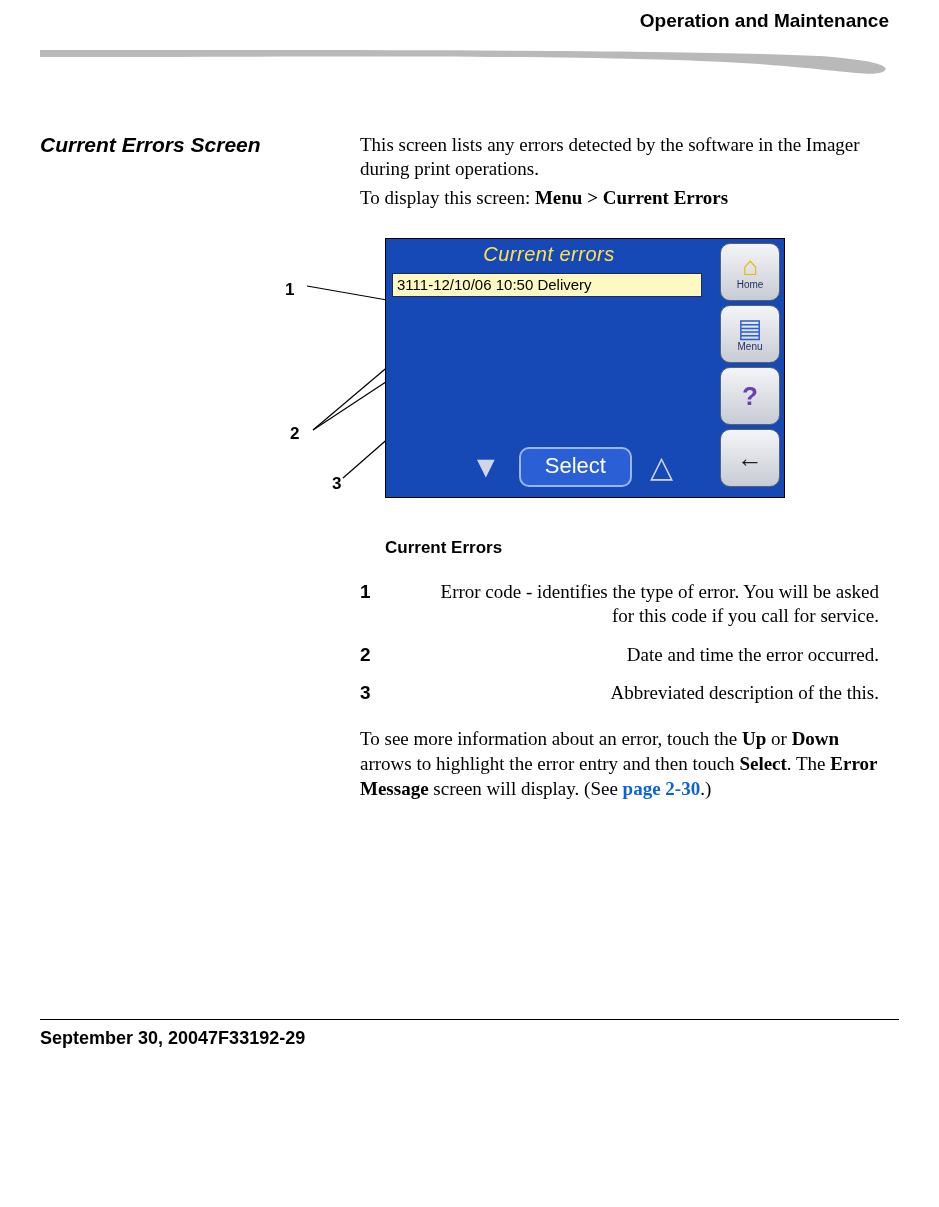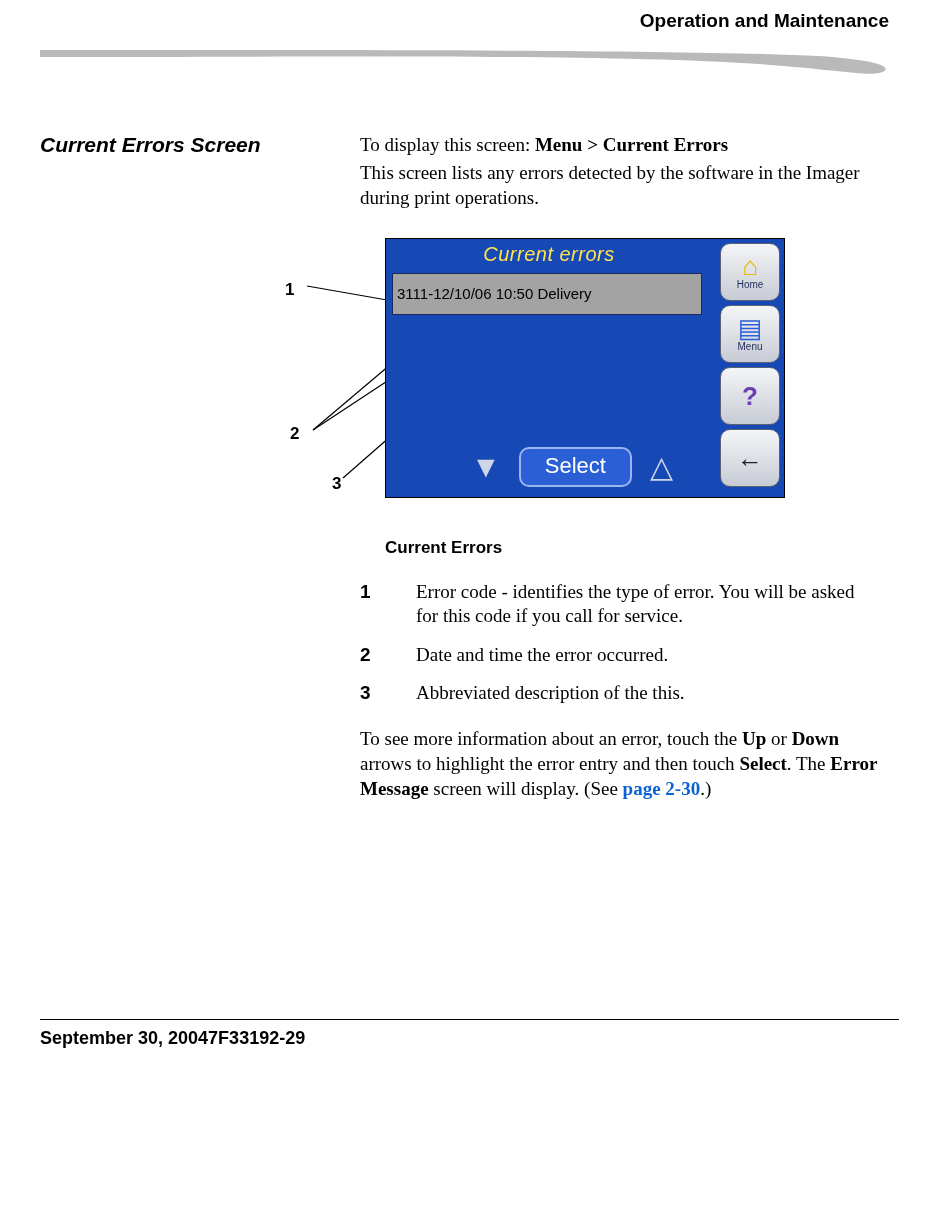--- a/index.html
+++ b/index.html
@@ -90,27 +90,27 @@
     font-size: 20px;
     letter-spacing: 0.5px;
   }
   .err-list {
     position: absolute;
     top: 34px;
     left: 6px;
     width: 310px;
   }
   .err-row {
-    background: #a3a3a3;
+    background: #fef9c3;
     border: 1px solid #1a2a5a;
     height: 22px;
     line-height: 22px;
     font-family: Arial, sans-serif;
     font-size: 15px;
-    padding: 9px 4px;
+    padding: 0 4px;
     margin-bottom: 0;
     color: #000;
     white-space: nowrap;
     overflow: hidden;
   }
   .err-row.selected {
     border: 2px dotted #ff7a24;
     color: #1749b6;
     height: 20px;
     line-height: 20px;
@@ -183,21 +183,21 @@
     gap: 36px;
     margin-bottom: 14px;
     line-height: 1.28;
   }
   .legend-num {
     font-family: "Trebuchet MS", Verdana, sans-serif;
     font-weight: bold;
     width: 20px;
     flex-shrink: 0;
   }
-  .legend-text { flex: 1; }
+  .legend-text { flex: 1; text-align: right; }
 
   .after-para { margin-top: 22px; line-height: 1.3; }
   .link {
     color: #0b62d6;
     text-decoration: none;
     font-weight: bold;
   }
 
   .footer {
     position: absolute;
@@ -222,24 +222,24 @@
     <svg viewBox="0 0 860 40" preserveAspectRatio="none">
       <path d="M0 12 C 400 12, 650 12, 780 18 C 840 22, 858 30, 840 35 C 828 38, 800 32, 720 26 C 560 16, 300 19, 0 19 Z" fill="#b9b9b9"></path>
     </svg>
   </div>
 
   <div class="content">
     <div class="left-col">
       <div class="section-title">Current Errors Screen</div>
     </div>
     <div class="right-col">
+      <p class="para">This screen lists any errors detected by the software in the Imager during print operations.</p>
       <p class="para">
         <span>To display this screen: </span><span class="bold">Menu &gt; Current Errors</span>
       </p>
-      <p class="para">This screen lists any errors detected by the software in the Imager during print operations.</p>
 
       <div class="figure-wrap">
         <span class="callout" style="left:-75px; top:42px;">1</span>
         <span class="callout" style="left:-70px; top:186px;">2</span>
         <span class="callout" style="left:-28px; top:236px;">3</span>
 
         <svg class="callout-lines">
           <line x1="12" y1="68" x2="92" y2="82" stroke="#000" stroke-width="1.2"></line>
           <line x1="18" y1="212" x2="160" y2="92" stroke="#000" stroke-width="1.2"></line>
           <line x1="18" y1="212" x2="200" y2="92" stroke="#000" stroke-width="1.2"></line>

